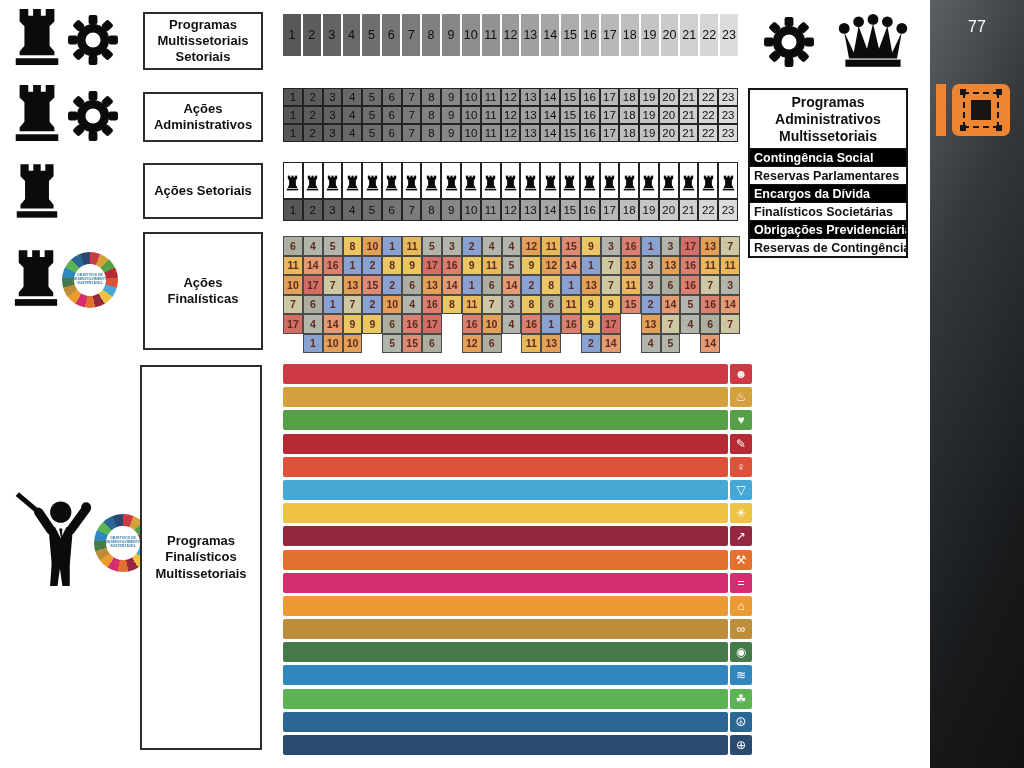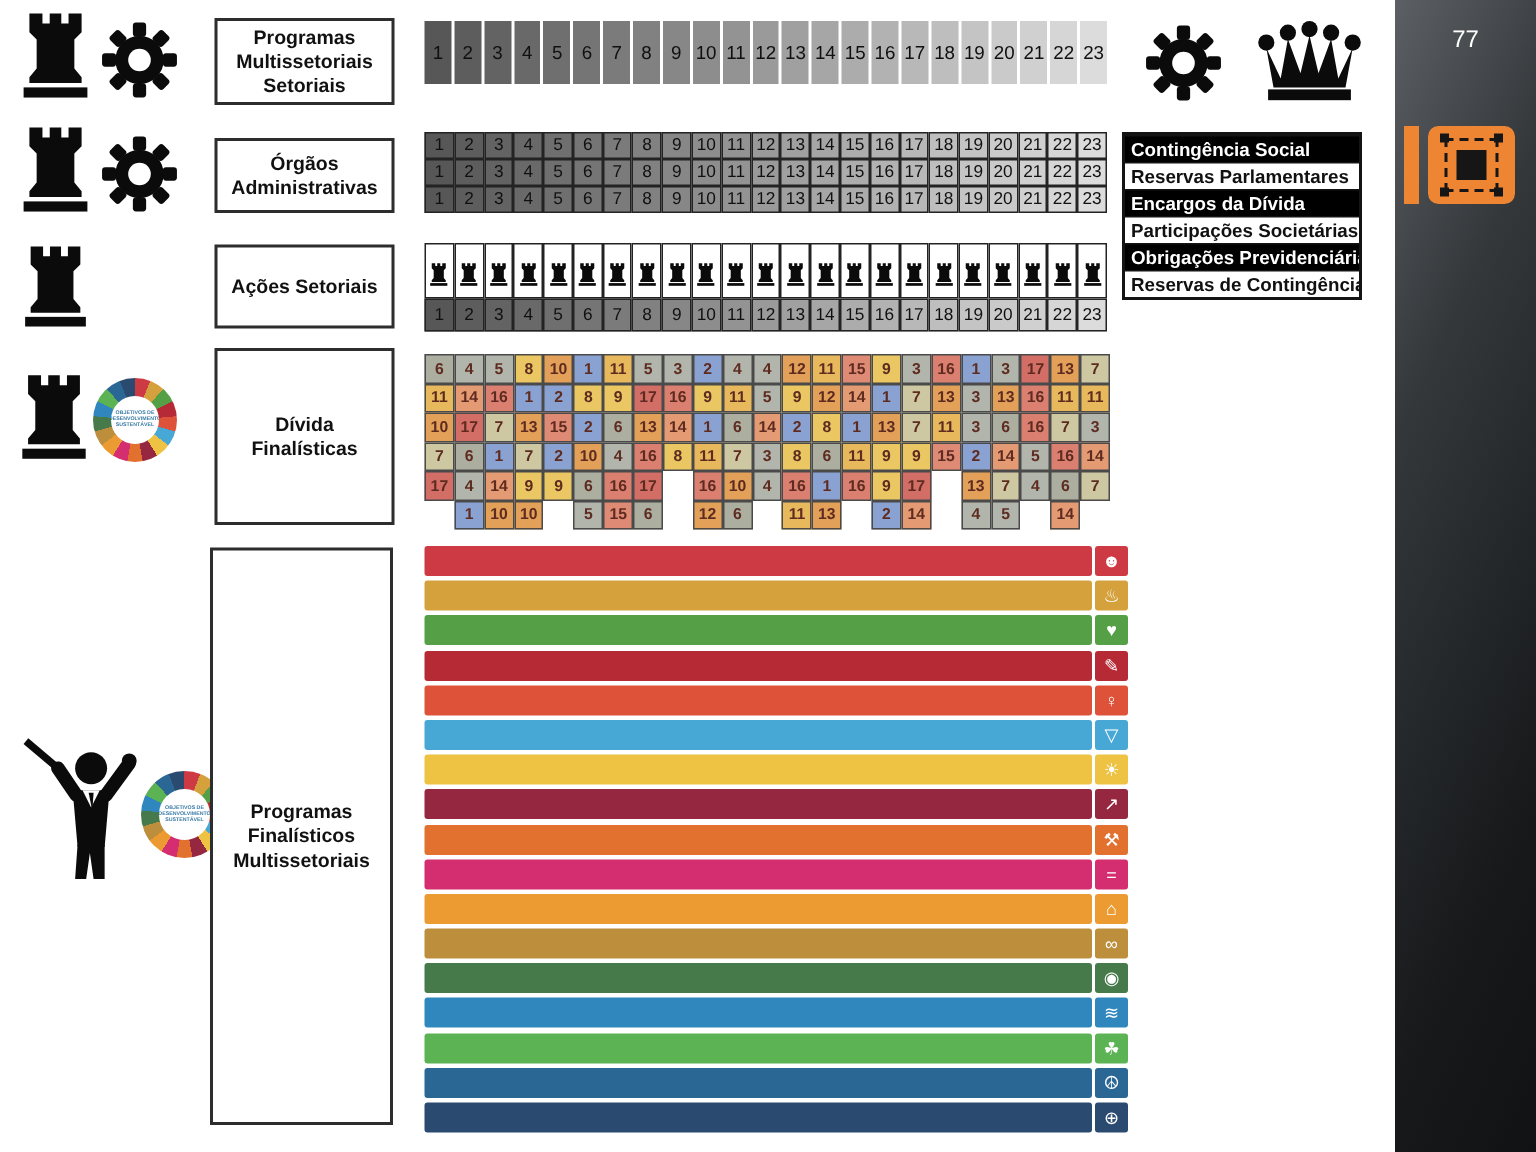--- a/index.html
+++ b/index.html
@@ -137,23 +137,23 @@
 </div>
 
 <div class="icon" style="left:762px;top:16px;width:54px;height:52px"><svg viewBox="0 0 100 100">
       <use href="#sym-gear"></use>
     </svg></div>
 <div class="icon" style="left:836px;top:14px;width:74px;height:54px"><svg viewBox="0 0 120 90">
       <use href="#sym-crown"></use>
     </svg></div>
 
 <div class="lblbox" style="left:143px;top:12px;width:120px;height:58px">Programas Multissetoriais Setoriais</div>
-<div class="lblbox" style="left:143px;top:92px;width:120px;height:50px">Órgãos Administrativas</div>
+<div class="lblbox" style="left:143px;top:92px;width:120px;height:50px">Ações Administrativos</div>
 <div class="lblbox" style="left:143px;top:163px;width:120px;height:56px">Ações Setoriais</div>
-<div class="lblbox" style="left:143px;top:232px;width:120px;height:118px">Dívida Finalísticas</div>
+<div class="lblbox" style="left:143px;top:232px;width:120px;height:118px">Ações Finalísticas</div>
 <div class="lblbox" style="left:140px;top:365px;width:122px;height:385px">Programas Finalísticos Multissetoriais</div>
 
 <div id="row1cells">
     <div class="ncell" style="background: rgb(87, 87, 87);">1</div>
     <div class="ncell" style="background: rgb(93, 93, 93);">2</div>
     <div class="ncell" style="background: rgb(99, 99, 99);">3</div>
     <div class="ncell" style="background: rgb(105, 105, 105);">4</div>
     <div class="ncell" style="background: rgb(111, 111, 111);">5</div>
     <div class="ncell" style="background: rgb(117, 117, 117);">6</div>
     <div class="ncell" style="background: rgb(123, 123, 123);">7</div>
@@ -600,25 +600,26 @@
       <div class="bar" style="background: rgb(42, 103, 149);"></div>
       <div class="badge" style="background: rgb(42, 103, 149);">☮</div>
     </div>
     <div class="barrow">
       <div class="bar" style="background: rgb(43, 74, 112);"></div>
       <div class="badge" style="background: rgb(43, 74, 112);">⊕</div>
     </div>
   </div>
 
 <div id="rpanel">
+  <div class="rp-title">Programas Administrativos Multissetoriais</div>
   <div id="rpitems">
       <div class="rp-item inv">Contingência Social</div>
       <div class="rp-item">Reservas Parlamentares</div>
       <div class="rp-item inv">Encargos da Dívida</div>
-      <div class="rp-item">Participações Societárias</div>
+      <div class="rp-item">Finalísticos Societárias</div>
       <div class="rp-item inv">Obrigações Previdenciárias</div>
       <div class="rp-item">Reservas de Contingência</div>
     </div>
 </div>
 
 <div id="sidebar">
   <div id="pageno">77</div>
   <div id="sbicon">
     <div class="sb-bar"></div>
     <div class="sb-box">

